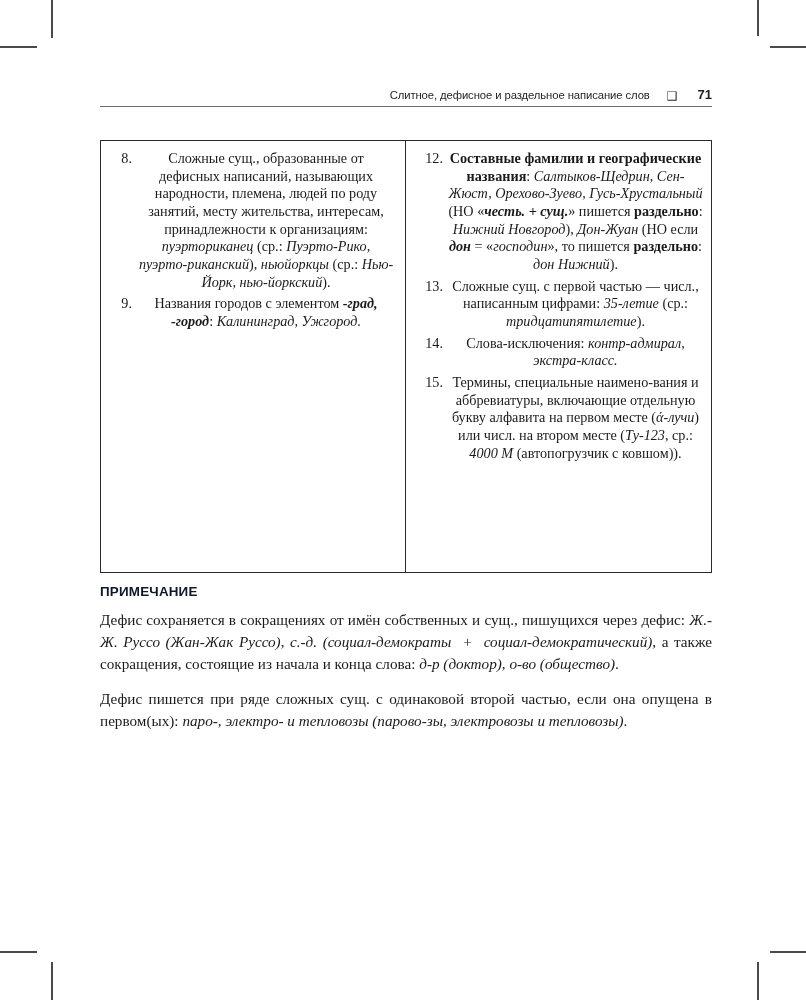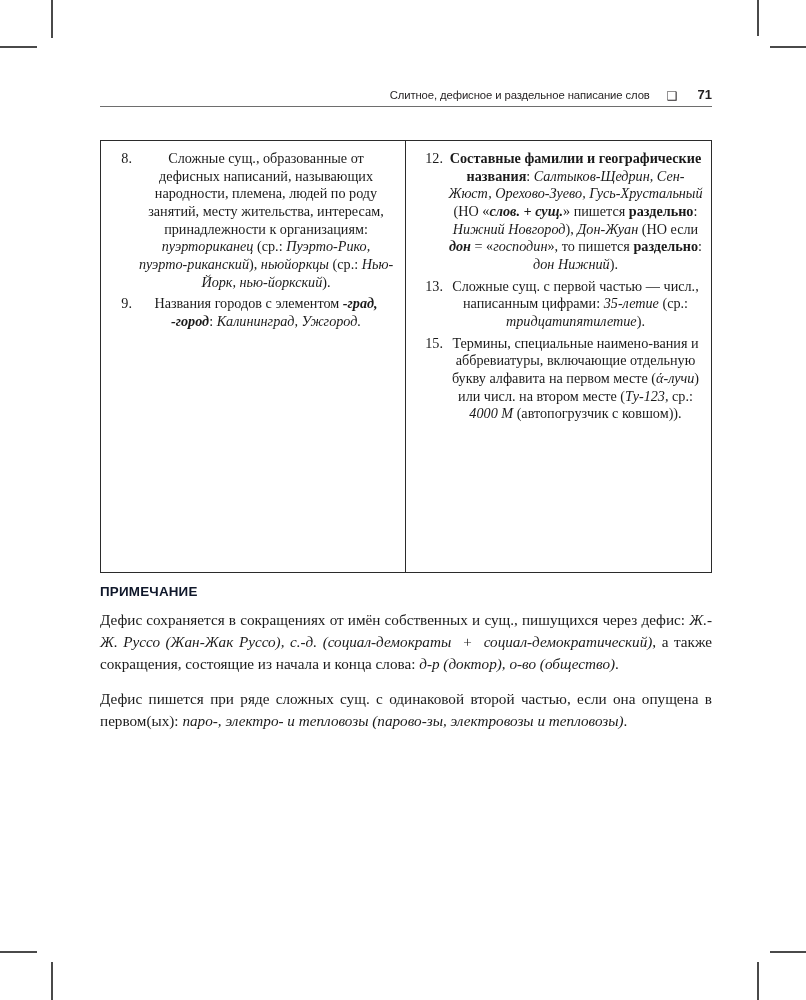--- a/index.html
+++ b/index.html
@@ -171,25 +171,29 @@
         <span class="li-num">9.</span>
         <span class="li-body">Названия городов с элементом <b><i>-град, -город</i></b>: <i>Калининград, Ужгород.</i></span>
       </li>
     </ol>
   </div>
 
   <div class="col col-right">
     <ol class="rules">
       <li>
         <span class="li-num">12.</span>
-        <span class="li-body"><b>Составные фамилии и географические названия</b>: <i>Салтыков-Щедрин, Сен-Жюст, Орехово-Зуево, Гусь-Хрустальный</i> (НО «<b><i>слов. + сущ.</i></b>» пишется <b>раздельно</b>: <i>Нижний Новгород</i>), <i>Дон-Жуан</i> (НО если <b><i>дон</i></b> = «<i>господин</i>», то пишется <b>раздельно</b>: <i>дон Нижний</i>).</span>
+        <span class="li-body"><b>Составные фамилии и географические названия</b>: <i>Салтыков-Щедрин, Сен-Жюст, Орехово-Зуево, Гусь-Хрустальный</i> (НО «<b><i>честь. + сущ.</i></b>» пишется <b>раздельно</b>: <i>Нижний Новгород</i>), <i>Дон-Жуан</i> (НО если <b><i>дон</i></b> = «<i>господин</i>», то пишется <b>раздельно</b>: <i>дон Нижний</i>).</span>
       </li>
       <li>
         <span class="li-num">13.</span>
         <span class="li-body">Сложные сущ. с первой частью — числ., написанным цифрами: <i>35-летие</i> (ср.: <i>тридцатипятилетие</i>).</span>
+      </li>
+      <li>
+        <span class="li-num">14.</span>
+        <span class="li-body">Слова-исключения: <i>контр-адмирал, экстра-класс.</i></span>
       </li>
       <li>
         <span class="li-num">15.</span>
         <span class="li-body">Термины, специальные наимено-вания и аббревиатуры, включающие отдельную букву алфавита на первом месте (<i>ά-лучи</i>) или числ. на втором месте (<i>Ту-123</i>, ср.: <i>4000 М</i> (автопогрузчик с ковшом)).</span>
       </li>
     </ol>
   </div>
 
 </div>
 

